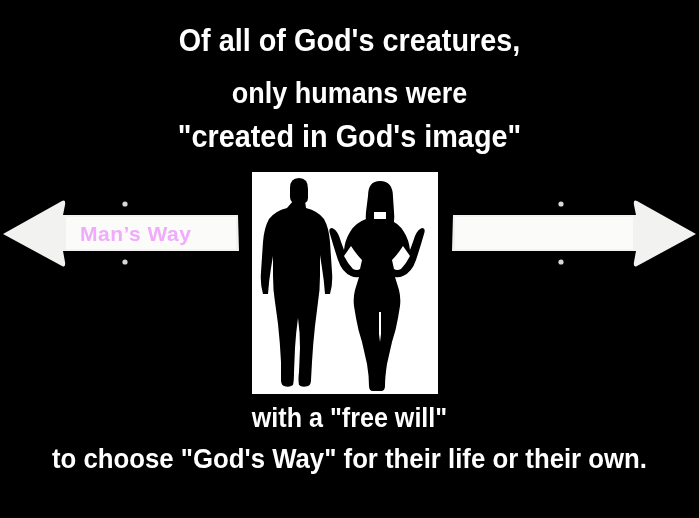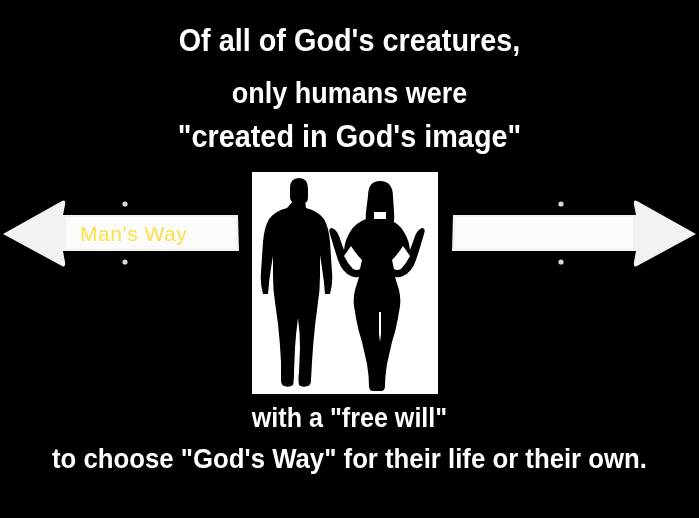--- a/index.html
+++ b/index.html
@@ -75,22 +75,22 @@
   .sign {
     position: absolute;
   }
   #sign-left  { left: 0px;   top: 196px; width: 244px; height: 76px; }
   #sign-right { left: 448px; top: 196px; width: 251px; height: 76px; }
 
   .sign svg { display: block; }
 
   .sign-label {
     position: absolute;
-    color: #fde047;
-    font-weight: normal;
+    color: #f0abfc;
+    font-weight: bold;
     font-family: "Liberation Sans", sans-serif;
     font-size: 21px;
     letter-spacing: 0.5px;
     white-space: nowrap;
   }
   #label-left  { left: 80px;  top: 222px; }
   #label-right { left: 474px; top: 222px; }
 
   
   #photo {

